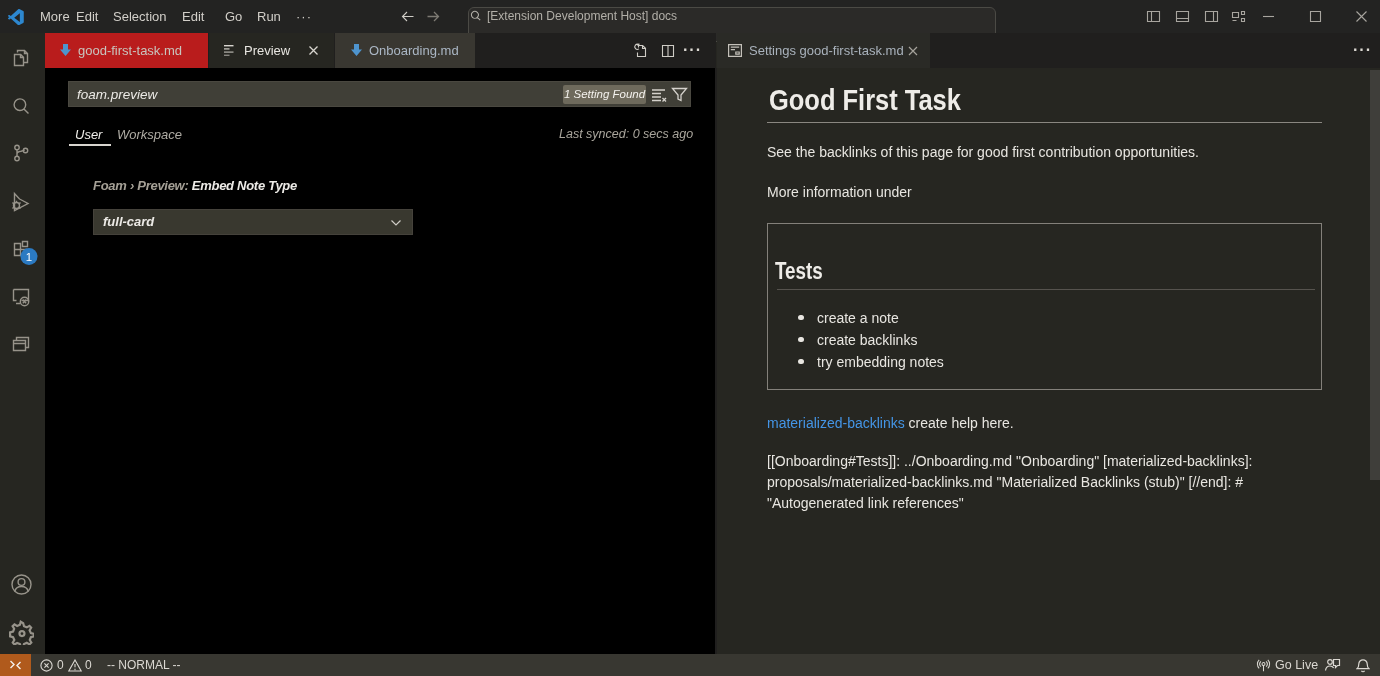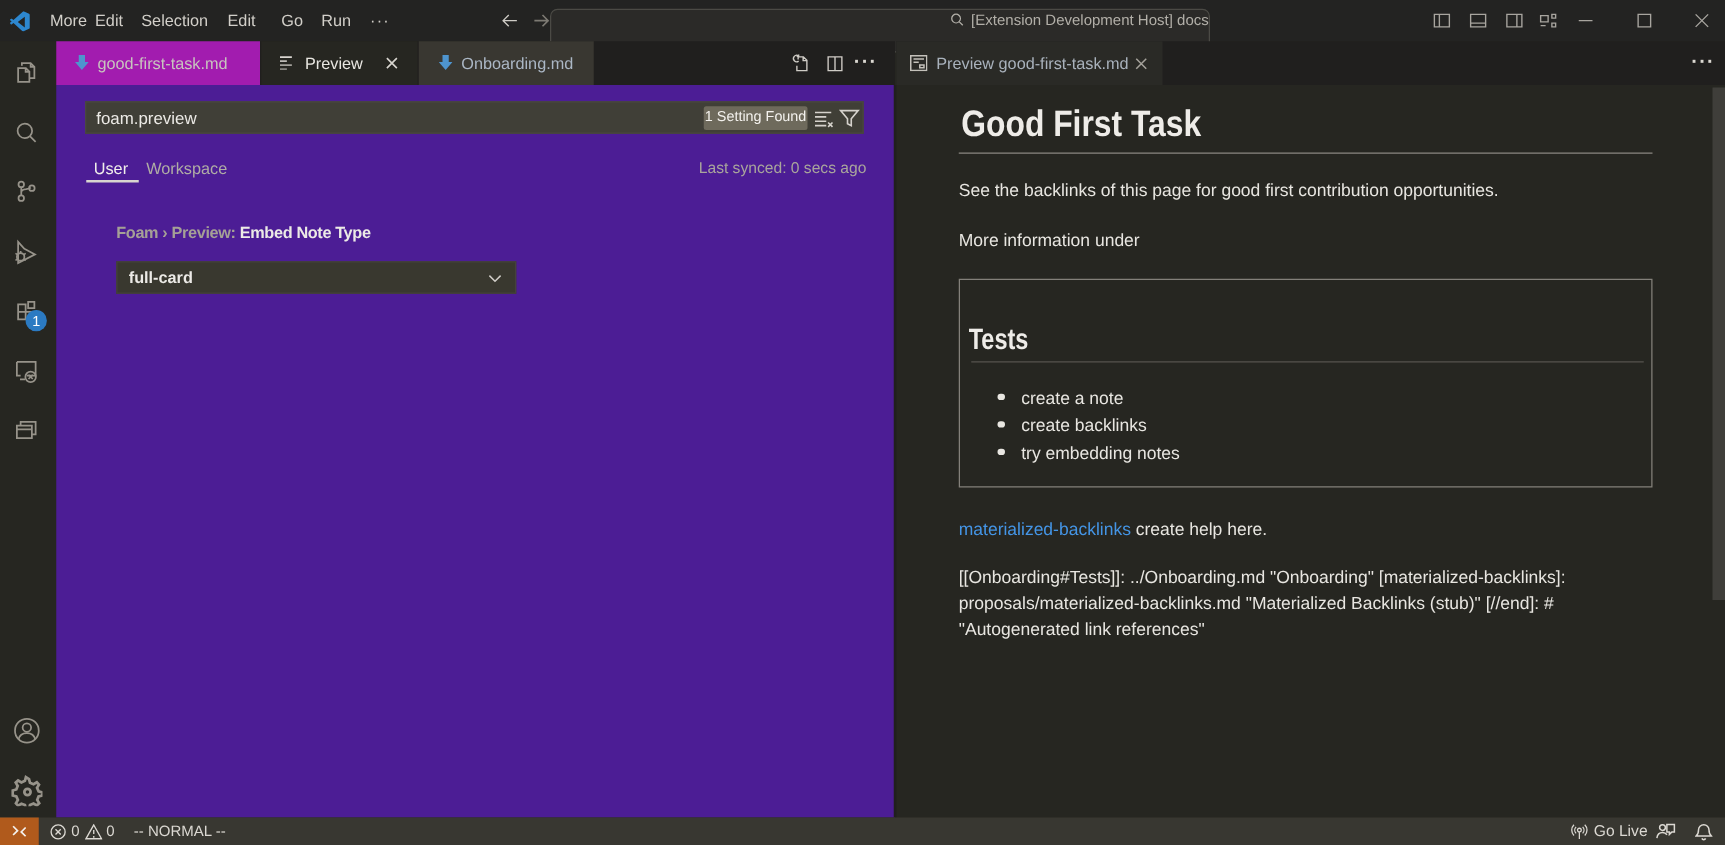--- a/index.html
+++ b/index.html
@@ -7,30 +7,30 @@
   body { font-family:"Liberation Sans", sans-serif; position:relative; }
   .abs { position:absolute; }
   svg { display:block; }
   .ic { stroke:#cfccc6; fill:none; stroke-width:1.1; }
   .tic { stroke:#a8a59f; fill:none; stroke-width:1.1; }
   .ab-ic { stroke:#97938a; fill:none; stroke-width:1.4; }
   .blt { display:inline-block; width:5.5px; height:5.5px; border-radius:50%; background:#e8e6e1; margin-right:13.5px; margin-left:4px; vertical-align:2.5px; }
 
   #titlebar { left:0; top:0; width:1380px; height:33px; background:#232322; }
   .menu { color:#d2cfc9; font-size:13px; line-height:33px; position:absolute; top:0; }
-  #cmdcenter { left:440px; top:7px; width:528px; height:35px; background:#2b2a28; border:1px solid #4b4a45; border-radius:6px; color:#b2afa8; font-size:12px; text-align:right; line-height:17px; }
+  #cmdcenter { left:468px; top:7px; width:528px; height:35px; background:#2b2a28; border:1px solid #4b4a45; border-radius:6px; color:#b2afa8; font-size:12px; text-align:left; line-height:17px; }
 
   #tabstrip1 { left:45px; top:33px; width:671px; height:35px; background:#201f1e; }
   #tabstrip2 { left:717px; top:33px; width:663px; height:35px; background:#201f1e; }
   .tab { position:absolute; top:0; height:35px; font-size:13px; }
   .tab .lbl { position:absolute; top:10px; }
 
   #activitybar { left:0; top:33px; width:45px; height:621px; background:#262621; }
 
-  #settingspane { left:45px; top:68px; width:671px; height:586px; background:#4c1d95; }
+  #settingspane { left:45px; top:68px; width:671px; height:586px; background:#000000;font-style:italic; }
   #previewpane { left:717px; top:68px; width:663px; height:586px; background:#262621; color:#e6e4df; }
 
   #statusbar { left:0; top:654px; width:1380px; height:22px; background:#383731; color:#dbd8d2; font-size:12px; }
 </style>
 </head>
 <body>
 <div id="titlebar" class="abs">
   <svg class="abs" style="left:7px;top:9px" width="18" height="16" viewBox="0 0 100 100">
     <path fill="#2d87cf" fill-rule="evenodd" d="M70.9 99.3 95.1 87.6c2.1-1 3.5-3.2 3.5-5.6V18c0-2.4-1.4-4.6-3.5-5.6L70.9.7c-2.4-1.2-5.3-.7-7.1 1.2L17.3 44.2 9.2 38c-1.6-1.2-3.8-1.1-5.2.2L1.5 40.5c-1.7 1.6-1.7 4.5 0 6.1L8.5 50l-7 6.4c-1.7 1.6-1.7 4.5 0 6.1l2.5 2.3c1.4 1.3 3.6 1.4 5.2.2l8.1-6.2 46.5 42.3c1.8 1.9 4.7 2.4 7.1 1.2zM74 27.3 38.8 54 74 80.7z"></path>
   </svg>
@@ -110,21 +110,21 @@
     <circle class="ab-ic" cx="12.5" cy="12.5" r="9.5"></circle>
     <circle class="ab-ic" cx="12.5" cy="10" r="3.4"></circle>
     <path class="ab-ic" d="M5.8 19.5c.7-3.2 3.4-5 6.7-5s6 1.8 6.7 5"></path>
   </svg>
   <svg class="abs" style="left:9px;top:587px" width="25" height="25" viewBox="0 0 16 16">
     <path class="ab-ic" stroke-width="0.9" d="M9.1 2.1 9.6 4l1.8.7 1.7-1 1.1 1.2-1 1.7.8 1.8 1.9.5v1.6l-1.9.5-.7 1.8 1 1.7-1.2 1.1-1.7-1-1.8.8-.5 1.9H7.5l-.5-1.9-1.8-.7-1.7 1-1.1-1.2 1-1.7-.8-1.8-1.9-.5V7.9l1.9-.5.7-1.8-1-1.7 1.2-1.1 1.7 1 1.8-.8.5-1.9z"></path>
     <circle class="ab-ic" stroke-width="0.9" cx="8.3" cy="8.7" r="1.6"></circle>
   </svg>
 </div>
 <div id="tabstrip1" class="abs">
-  <div class="tab" style="left:0;width:163px;background:#a21caf;color:#c8c5be">
+  <div class="tab" style="left:0;width:163px;background:#b91c1c;color:#c8c5be">
     <svg class="abs" style="left:15px;top:11px" width="11" height="12" viewBox="0 0 11 12">
         <path fill="#4e94ce" d="M3 0h5v5.5h3L5.5 12 0 5.5h3z"></path>
       </svg>
     <span class="lbl" style="left:33px">good-first-task.md</span>
   </div>
   <div class="tab" style="left:164px;width:125px;background:#262621;color:#e8e6e1">
     <svg class="abs" style="left:14px;top:11px" width="13" height="13" viewBox="0 0 13 13">
         <g stroke="#d8d5cf" stroke-width="1.4">
           <path d="M1 1.7h9.5"></path>
           <path d="M1 4.9h5.5" opacity=".85"></path>
@@ -154,21 +154,21 @@
 </div>
 <div id="tabstrip2" class="abs">
   <div class="tab" style="left:0;width:213px;background:#2a2a26;color:#a9b2bc">
     <svg class="abs" style="left:11px;top:11px" width="14" height="13" viewBox="0 0 14 13">
         <g stroke="#c4c1ba" stroke-width="1.2" fill="none">
           <path d="M.6.6h12.8v11.8H.6z"></path>
           <path d="M2.8 3.2h8.4M2.8 5.7h4.2"></path>
           <path d="M7.8 8h3.4v2.2H7.8z"></path>
         </g>
       </svg>
-    <span class="lbl" style="left:32px">Preview good-first-task.md</span>
+    <span class="lbl" style="left:32px">Settings good-first-task.md</span>
     <svg class="abs" style="left:190px;top:12px" width="12" height="12" viewBox="0 0 12 12">
         <path stroke="#a5a29b" stroke-width="1.2" d="m2 2 8 8m0-8-8 8"></path>
       </svg>
   </div>
   <span class="abs" style="left:636px;top:8px;color:#dbd8d2;font-size:16px;font-weight:700;letter-spacing:1px">···</span>
 </div>
 <div id="settingspane" class="abs">
   <div class="abs" style="left:23px;top:13px;width:623px;height:26px;background:#403f37;border:1px solid #4a4840">
     <span class="abs" style="left:8px;top:5px;font-size:13.5px;color:#eceae6">foam.preview</span>
     <div class="abs" style="left:494px;top:3px;width:83px;height:19px;background:#6e6a5c;border-radius:2px;color:#f4f2ee;font-size:11.5px;text-align:center;line-height:19px;white-space:nowrap">1 Setting Found</div>

